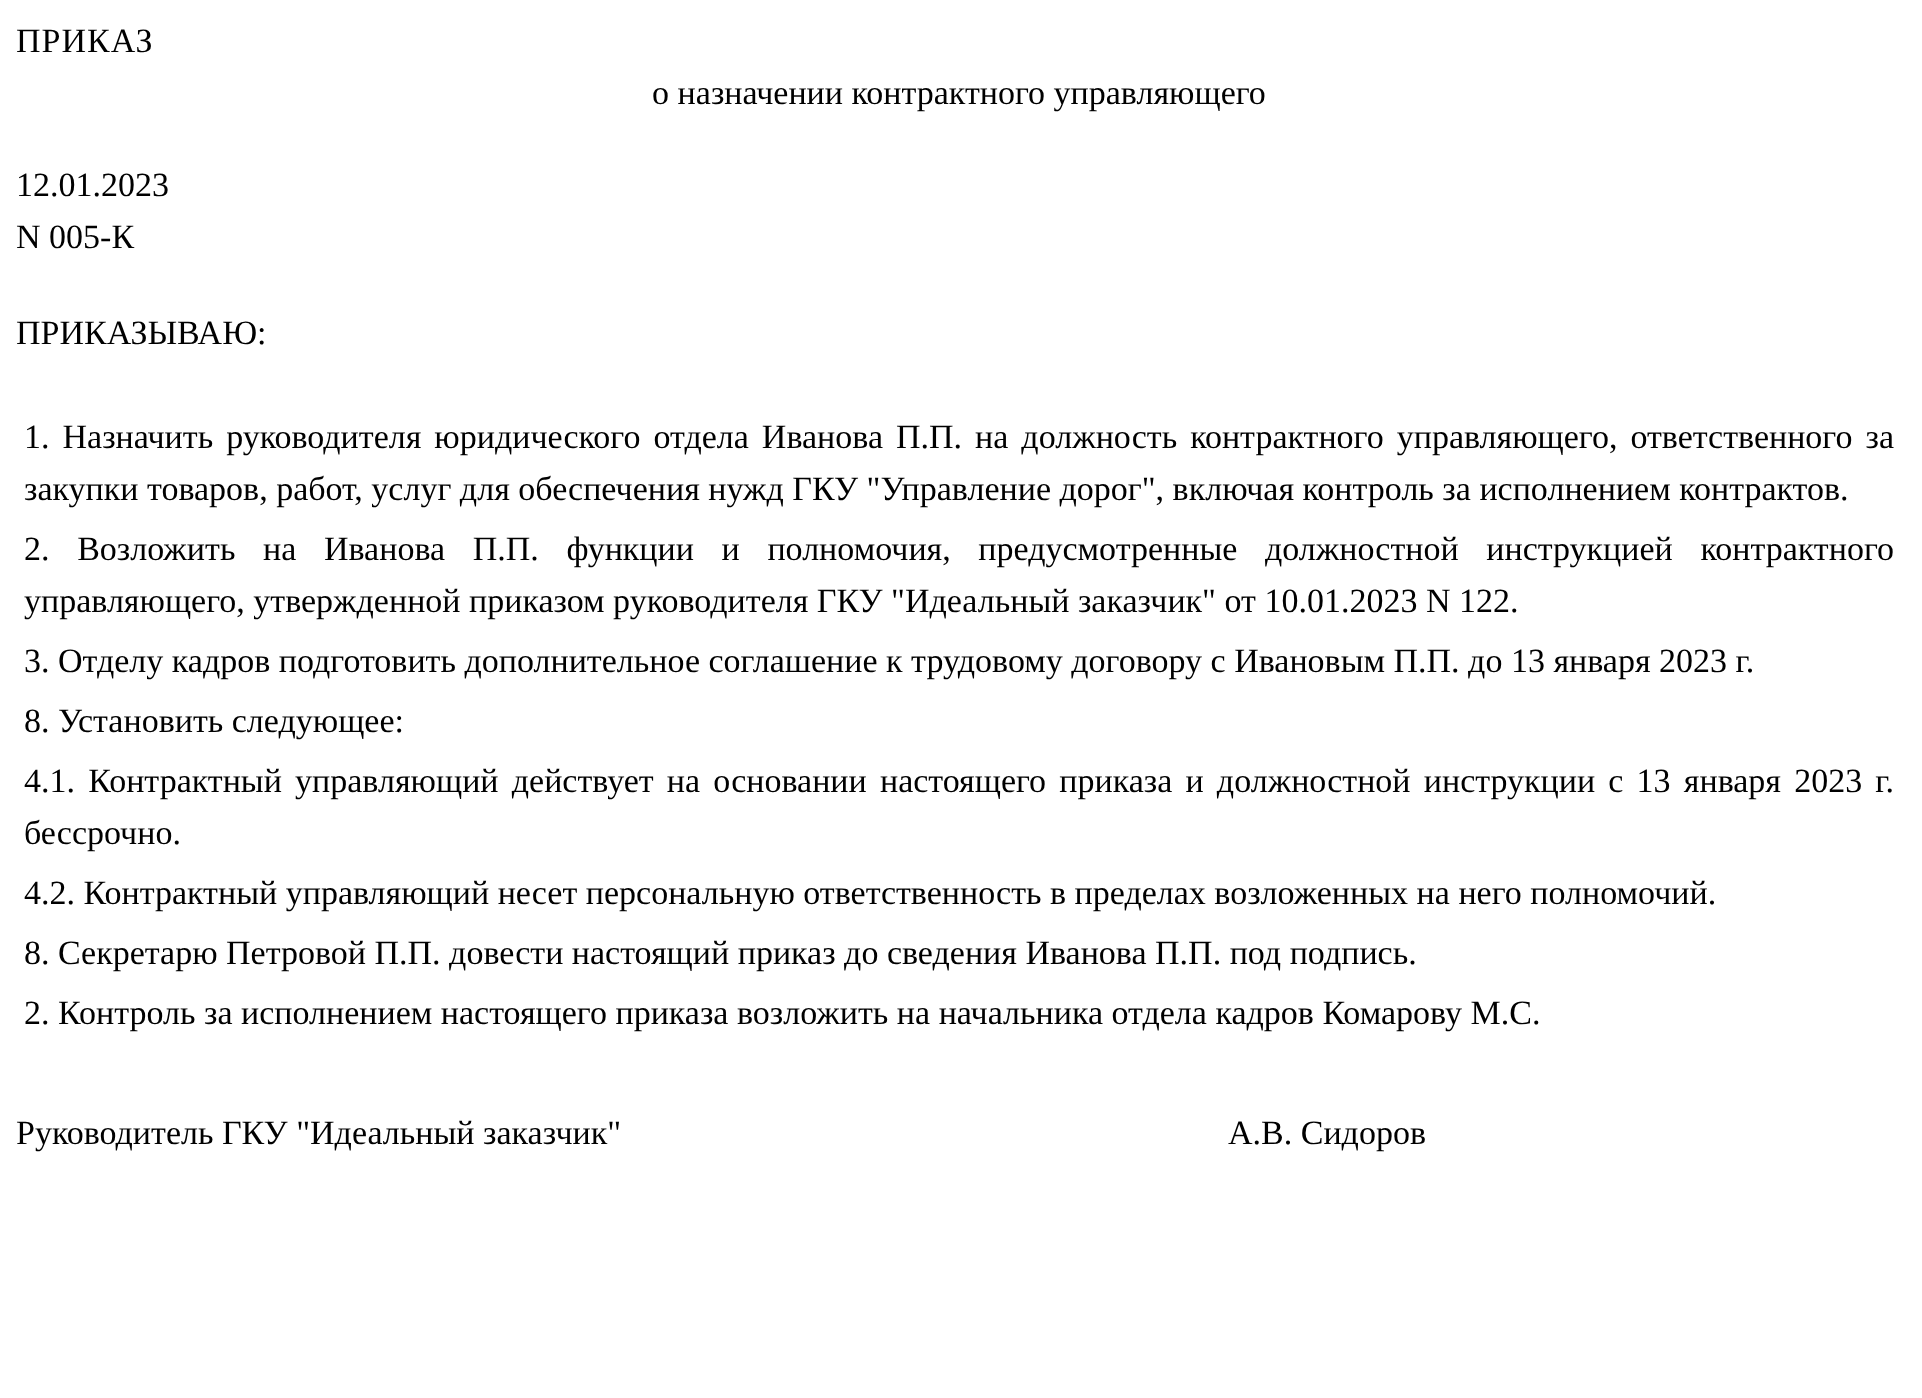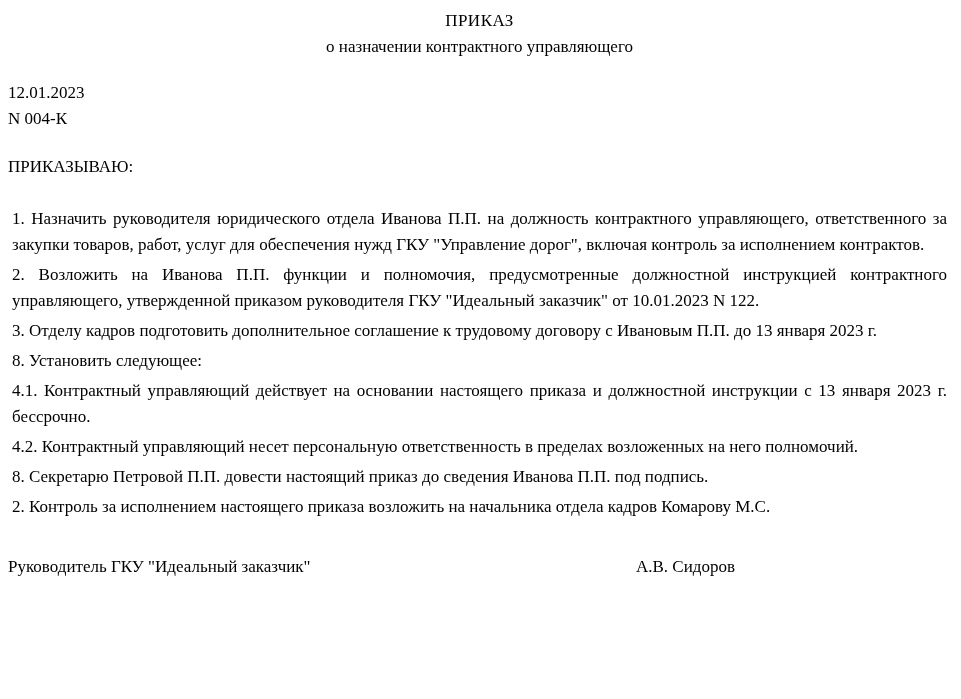--- a/index.html
+++ b/index.html
@@ -17,21 +17,21 @@
     width: 961px;
     height: 699px;
     padding: 8px 10px 0 8px;
     font-family: "Liberation Serif", "DejaVu Serif", serif;
     font-size: 17px;
     line-height: 26px;
     color: #000000;
     background: #ffffff;
   }
   .doc-title {
-    text-align: center;
+    text-align: left;
     letter-spacing: 0.5px;
   }
   .doc-subtitle {
     text-align: center;
   }
   .meta-row {
     display: flex;
     justify-content: space-between;
     margin-top: 20px;
     flex-direction: column;
@@ -50,36 +50,36 @@
     margin: 4px;
     text-align: justify;
   }
   .signature-row {
     margin-top: 34px;
     position: relative;
     white-space: nowrap;
   }
   .sig-name {
     position: absolute;
-    left: 628px;
+    left: 606px;
     top: 0;
   }
 </style>
 </head>
 <body>
 
 <div class="page">
 
   <div class="doc-title">ПРИКАЗ</div>
 
   <div class="doc-subtitle">о назначении контрактного управляющего</div>
 
   <div class="meta-row">
     <span>12.01.2023</span>
-    <span>N 004-К</span>
+    <span>N 005-К</span>
   </div>
 
 
   <p class="directive">ПРИКАЗЫВАЮ:</p>
 
   <div class="items">
     <p class="item">1. Назначить руководителя юридического отдела Иванова П.П. на должность контрактного управляющего, ответственного за закупки товаров, работ, услуг для обеспечения нужд ГКУ "Управление дорог", включая контроль за исполнением контрактов.</p>
     <p class="item">2. Возложить на Иванова П.П. функции и полномочия, предусмотренные должностной инструкцией контрактного управляющего, утвержденной приказом руководителя ГКУ "Идеальный заказчик" от 10.01.2023 N 122.</p>
     <p class="item">3. Отделу кадров подготовить дополнительное соглашение к трудовому договору с Ивановым П.П. до 13 января 2023 г.</p>
     <p class="item">8. Установить следующее:</p>

